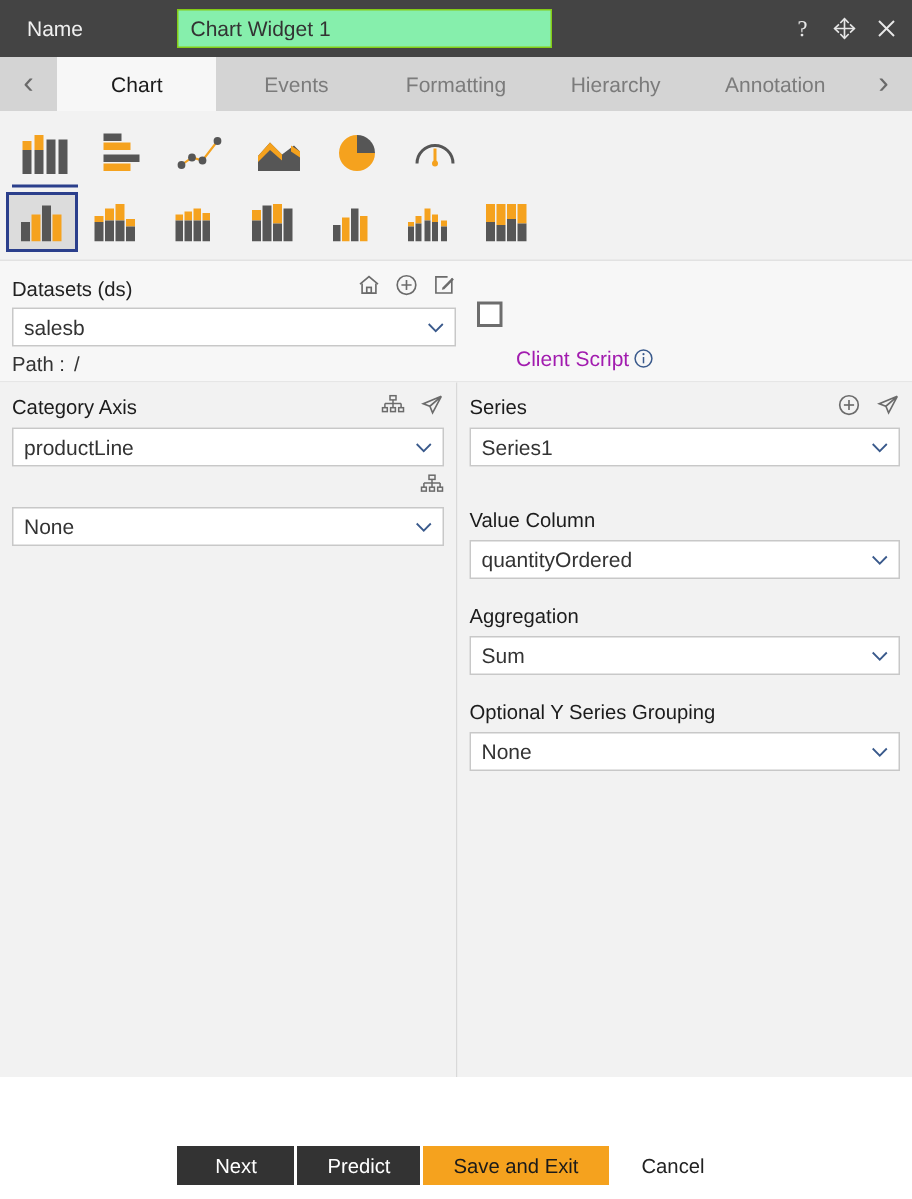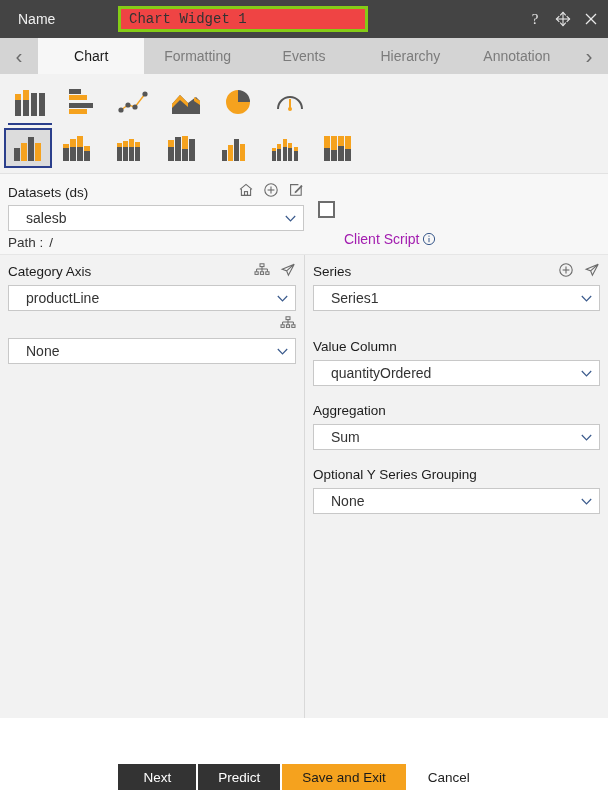--- a/index.html
+++ b/index.html
@@ -21,23 +21,23 @@
     position: relative;
   }
   .header-label {
     color: #f0f0f0;
     font-size: 14px;
     width: 100px;
   }
   .name-input {
     width: 250px;
     height: 26px;
-    background: #ef4444;
-    border: 3px solid #84cc16;
-    font-family: Liberation Mono, monospace;
+    background: #86efac;
+    border: 1px solid #84cc16;
+    font-family: Liberation Sans, sans-serif;
     font-size: 14px;
     color: #333;
     padding: 0 8px;
     outline: none;
   }
   .header-icons {
     position: absolute;
     right: 8px;
     top: 0;
     height: 38px;
@@ -146,21 +146,21 @@
   }
   .mini-ico { width: 16px; height: 16px; cursor: pointer; display: block; }
   select, .fakeselect {
     width: 100%;
     height: 26px;
     border: 1px solid #c8c8c8;
     background: #ffffff;
     font-family: "Liberation Sans", sans-serif;
     font-size: 14px;
     color: #333;
-    padding: 0 24px 0 17px;
+    padding: 0 24px 0 7px;
     appearance: none;
     -webkit-appearance: none;
     outline: none;
     cursor: pointer;
     display: flex;
     align-items: center;
     position: relative;
   }
   .sel-wrap { position: relative; margin-top: 3px; }
   .sel-wrap .chev {
@@ -281,22 +281,22 @@
           <line x1="13" y1="3" x2="3" y2="13"></line>
       </svg>
     </span>
   </div>
 </div>
 
 <div class="tabbar">
   <div class="tab-arrow">‹</div>
   <div class="tabs" id="tabs-container">
       <div class="tab active">Chart</div>
+      <div class="tab">Events</div>
       <div class="tab">Formatting</div>
-      <div class="tab">Events</div>
       <div class="tab">Hierarchy</div>
       <div class="tab">Annotation</div>
     </div>
   <div class="tab-arrow">›</div>
 </div>
 
 <div class="typebar">
   <div class="row-icons" id="cat-row">
       <div class="type-item cat-active">
         <svg class="ico" width="32" height="28" viewBox="0 0 32 28">

